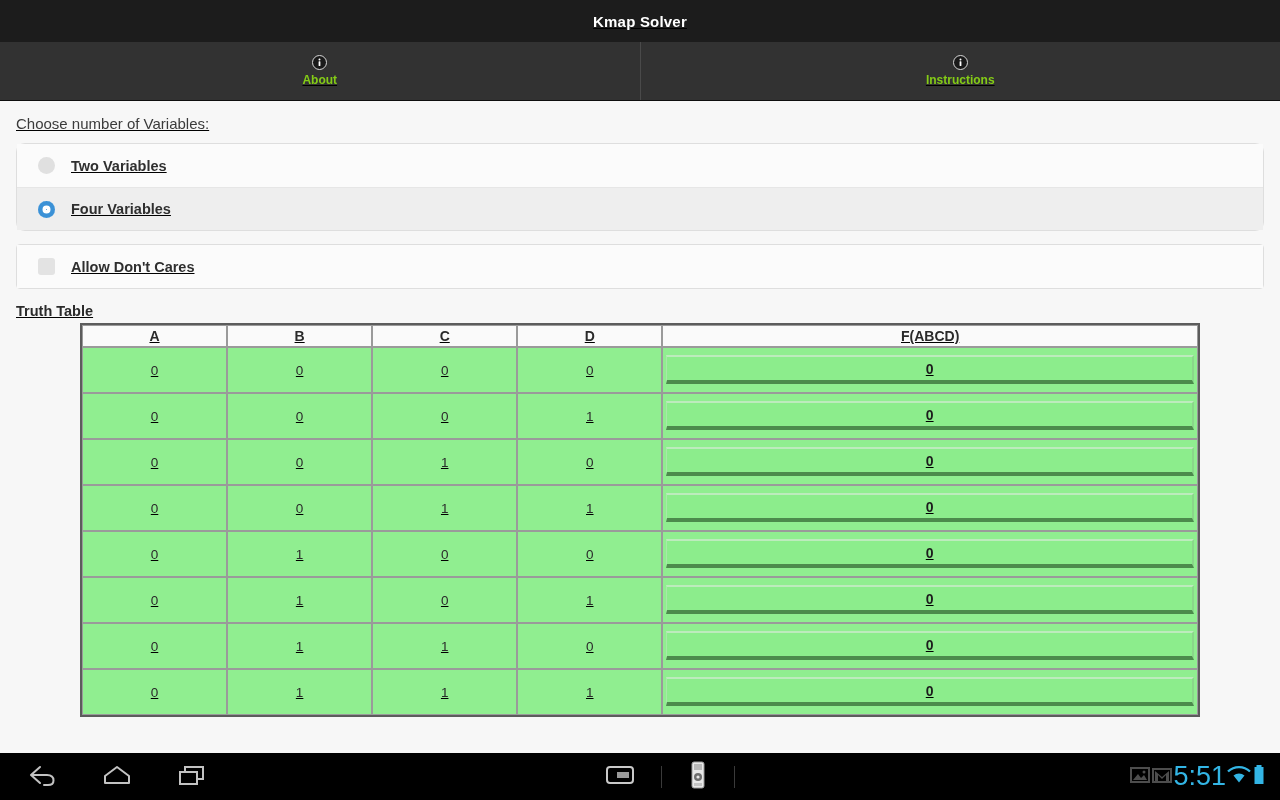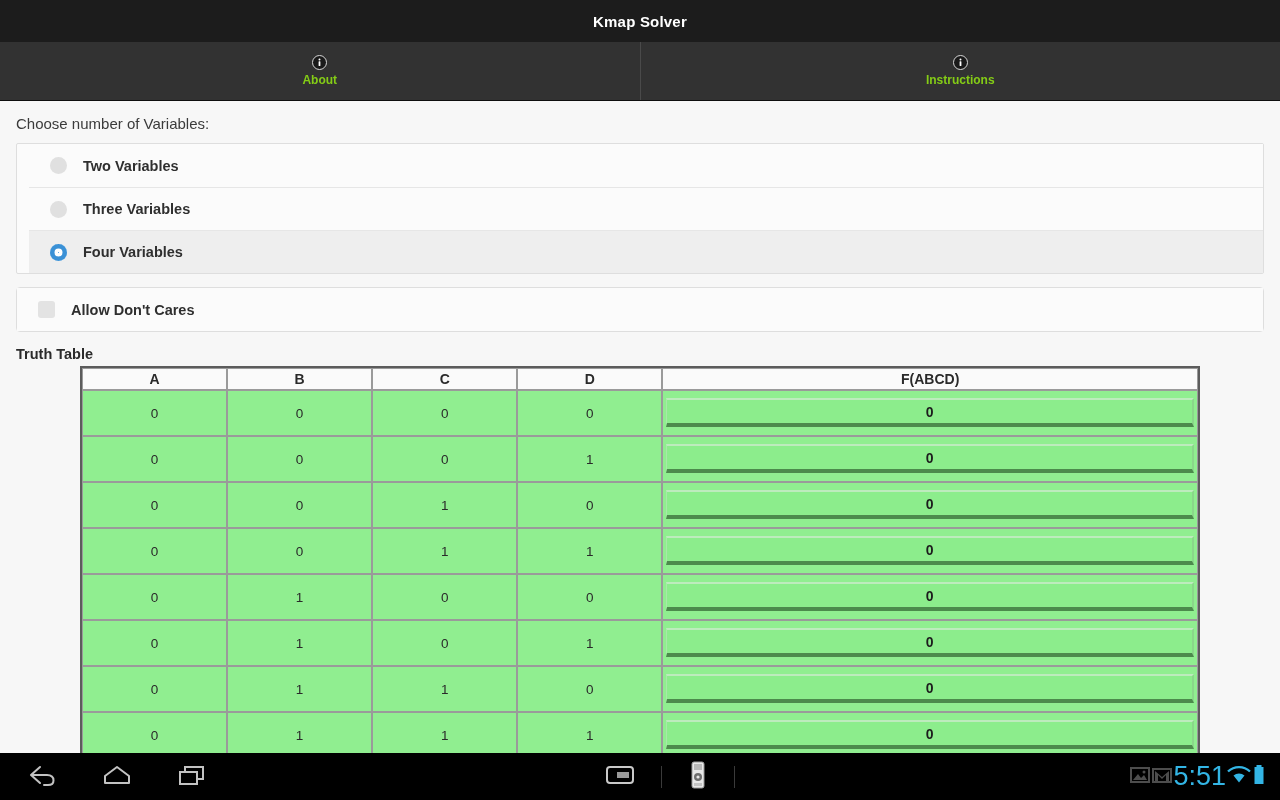--- a/index.html
+++ b/index.html
@@ -2,21 +2,21 @@
 <html><head>
 <meta charset="utf-8">
 <style>
   * { box-sizing: border-box; margin: 0; padding: 0; }
   html, body {
     width: 1280px; height: 800px;
     font-family: "Liberation Sans", sans-serif;
     background: #f7f7f7;
     overflow: hidden;
   }
-  #app { position: relative; width: 1280px; height: 800px; }
+  #app { position: relative; width: 1280px; height: 800px; text-decoration: underline; }
 
   
   .titlebar {
     height: 42px; background: #1c1c1c;
     display: flex; align-items: center; justify-content: center;
   }
   .titlebar .title {
     color: #ffffff; font-size: 15px; font-weight: bold;
     letter-spacing: .2px;
   }
@@ -41,21 +41,21 @@
   }
   .info-icon svg { display: block; }
 
   
   .content { background: #f7f7f7; padding: 0 16px; }
   .choose-label {
     font-size: 15px; color: #3b3b3b;
     padding: 14px 0 11px 0;
   }
 
-  .opt-group { border: 1px solid #dedede; border-radius: 2px; background: #fbfbfb; padding-left: 12px; }
+  .opt-group { border: 1px solid #dedede; border-radius: 9px; background: #fbfbfb; }
   .opt-row {
     height: 43px; display: flex; align-items: center;
     padding-left: 21px; cursor: pointer; background: #fbfbfb;
   }
   .opt-row + .opt-row { border-top: 1px solid #e6e6e6; }
   .opt-row.selected { background: #eeeeee; }
   .opt-row .opt-label {
     font-size: 14.5px; font-weight: bold; color: #2f2f2f;
     margin-left: 16px;
   }
@@ -159,24 +159,20 @@
 
   <div class="content">
 
     <div class="choose-label">Choose number of Variables:</div>
 
     <div class="opt-group">
       <div class="opt-row">
         <span class="radio"></span>
         <span class="opt-label">Two Variables</span>
       </div>
-      <div class="opt-row">
-        <span class="radio"></span>
-        <span class="opt-label">Three Variables</span>
-      </div>
       <div class="opt-row selected">
         <span class="radio on"></span>
         <span class="opt-label">Four Variables</span>
       </div>
     </div>
 
     <div class="cb-group">
       <div class="opt-row">
         <span class="checkbox"></span>
         <span class="opt-label">Allow Don't Cares</span>

